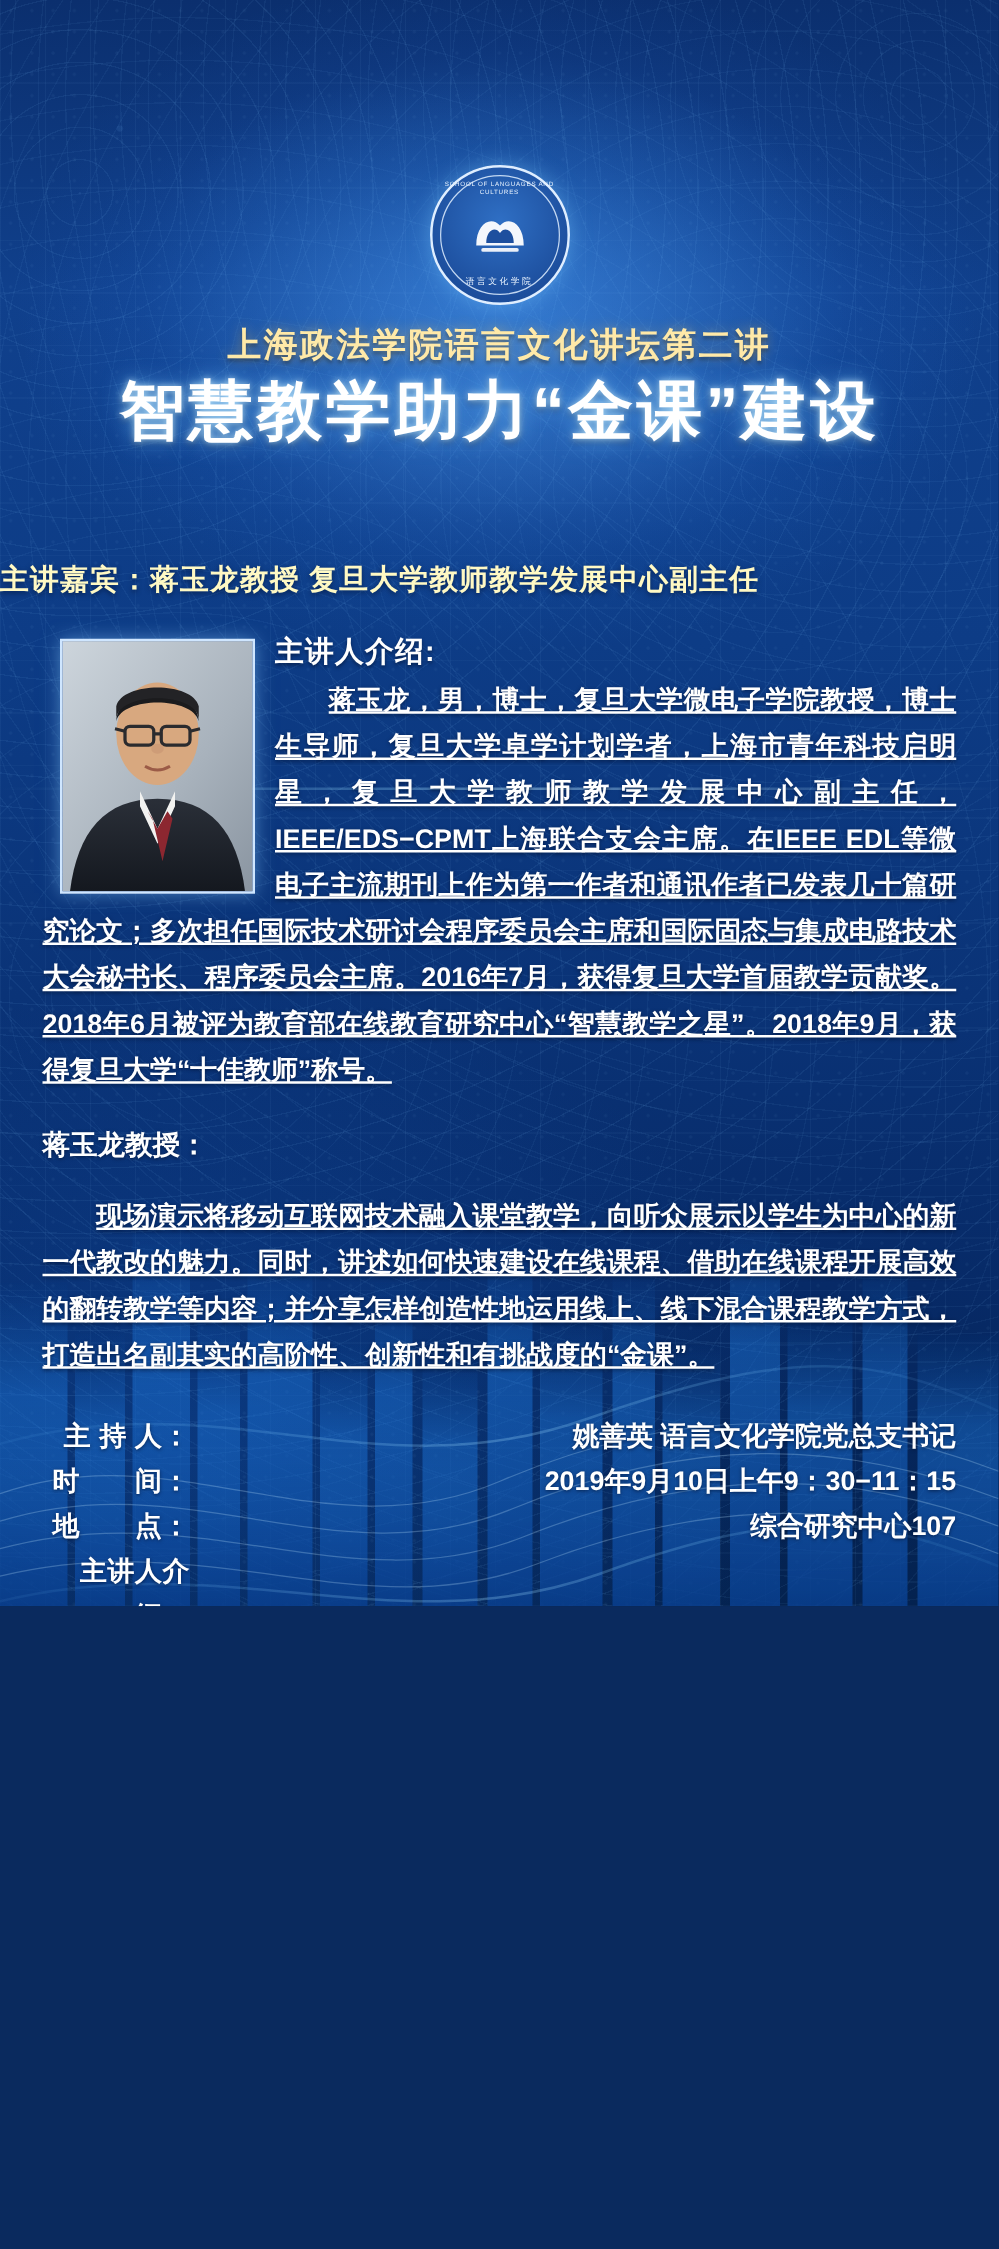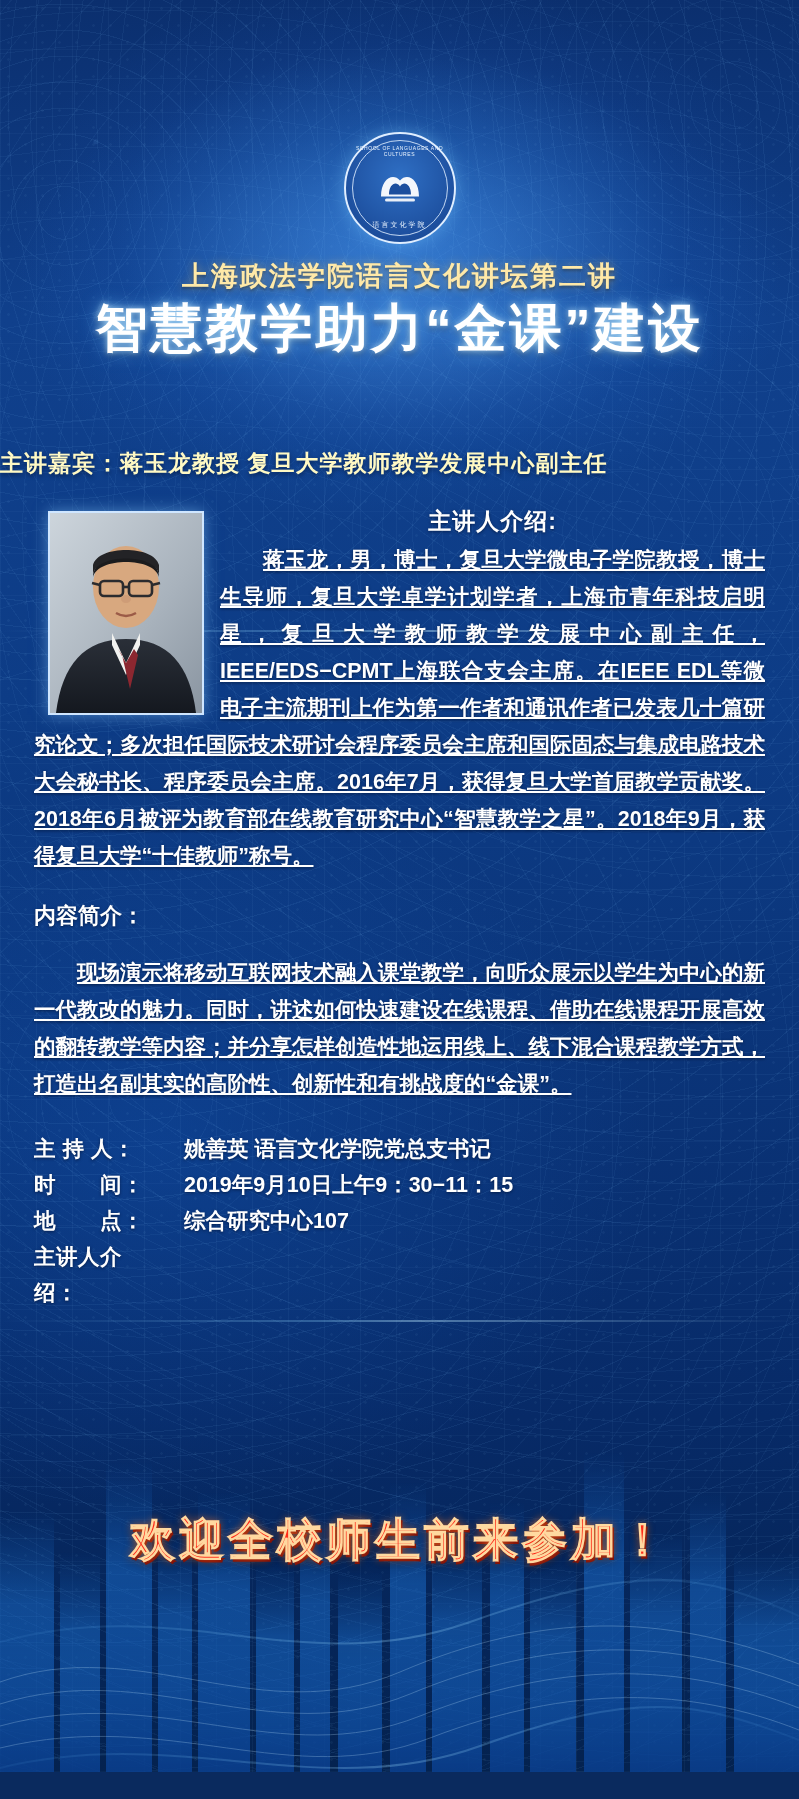--- a/index.html
+++ b/index.html
@@ -7,21 +7,21 @@
     padding: 0;
     background: #0a2a5e;
   }
   body {
     font-family: "Liberation Sans", "DejaVu Sans", sans-serif;
   }
 
   #poster {
     position: relative;
     width: 799px;
-    height: 1772px;
+    height: 1285px;
     overflow: hidden;
     background:
       radial-gradient(ellipse 520px 340px at 50% 230px, rgba(60,140,235,0.55) 0%, rgba(30,90,190,0.12) 55%, rgba(0,0,0,0) 75%),
       radial-gradient(ellipse 700px 520px at 20% 1150px, rgba(20,90,190,0.35) 0%, rgba(0,0,0,0) 70%),
       linear-gradient(180deg, #0b2f6e 0%, #10408c 18%, #0d3c86 40%, #0a3377 62%, #072a67 80%, #04224f 100%);
   }
 
   
   .tex-rings {
     position: absolute; inset: 0;
@@ -163,21 +163,20 @@
     margin: 8px 16px 6px 14px;
     border: 2px solid #cfe6ff;
     box-shadow: 0 0 14px rgba(140,205,255,0.5);
     background: linear-gradient(160deg, #c7cfd6 0%, #9aa6b2 45%, #7c8794 100%);
     position: relative;
     overflow: hidden;
   }
   .portrait svg { position: absolute; inset: 0; width: 100%; height: 100%; }
 
   .intro-head {
-    text-align: center;
     font-size: 23px;
     margin-bottom: 2px;
     letter-spacing: 1px;
   }
   .para { text-align: justify; text-justify: inter-ideograph; text-decoration: underline; }
   .para.indent { text-indent: 2em; }
 
   .section-head {
     margin: 26px 34px 0 34px;
     color: #ffffff;
@@ -186,20 +185,21 @@
     text-shadow: 0 1px 3px rgba(0,15,45,0.65);
   }
 
   .info-list {
     margin: 28px 34px 0 34px;
     color: #ffffff;
     font-size: 21.5px;
     line-height: 36px;
     font-weight: bold;
     text-shadow: 0 1px 3px rgba(0,15,45,0.65);
+    text-align: right;
   }
   .info-row { display: flex; }
   .info-label {
     width: 118px;
     flex: 0 0 118px;
     letter-spacing: 0.5px;
   }
   .info-value { flex: 1; margin-left: 32px; }
 
   .welcome {
@@ -326,21 +326,21 @@
             <path d="M102 72 L110 70"></path>
           </g>
           <path d="M66 100 Q76 106 86 100" stroke="#9b5b47" stroke-width="2.4" fill="none"></path>
           <ellipse cx="76" cy="86" rx="5" ry="4" fill="#c89572" opacity="0.6"></ellipse>
         </svg>
       </div>
       <div class="intro-head">主讲人介绍:</div>
       <div class="para indent">蒋玉龙，男，博士，复旦大学微电子学院教授，博士生导师，复旦大学卓学计划学者，上海市青年科技启明星，复旦大学教师教学发展中心副主任，IEEE/EDS−CPMT上海联合支会主席。在IEEE EDL等微电子主流期刊上作为第一作者和通讯作者已发表几十篇研究论文；多次担任国际技术研讨会程序委员会主席和国际固态与集成电路技术大会秘书长、程序委员会主席。2016年7月，获得复旦大学首届教学贡献奖。2018年6月被评为教育部在线教育研究中心“智慧教学之星”。2018年9月，获得复旦大学“十佳教师”称号。</div>
     </div>
 
-    <div class="section-head">内容简介：</div>
+    <div class="section-head">蒋玉龙教授：</div>
     <div class="body-block">
       <div class="para indent">现场演示将移动互联网技术融入课堂教学，向听众展示以学生为中心的新一代教改的魅力。同时，讲述如何快速建设在线课程、借助在线课程开展高效的翻转教学等内容；并分享怎样创造性地运用线上、线下混合课程教学方式，打造出名副其实的高阶性、创新性和有挑战度的“金课”。</div>
     </div>
 
     <div class="info-list">
       <div class="info-row">
         <div class="info-label">主 持 人：</div>
         <div class="info-value">姚善英  语言文化学院党总支书记</div>
       </div>
       <div class="info-row">

